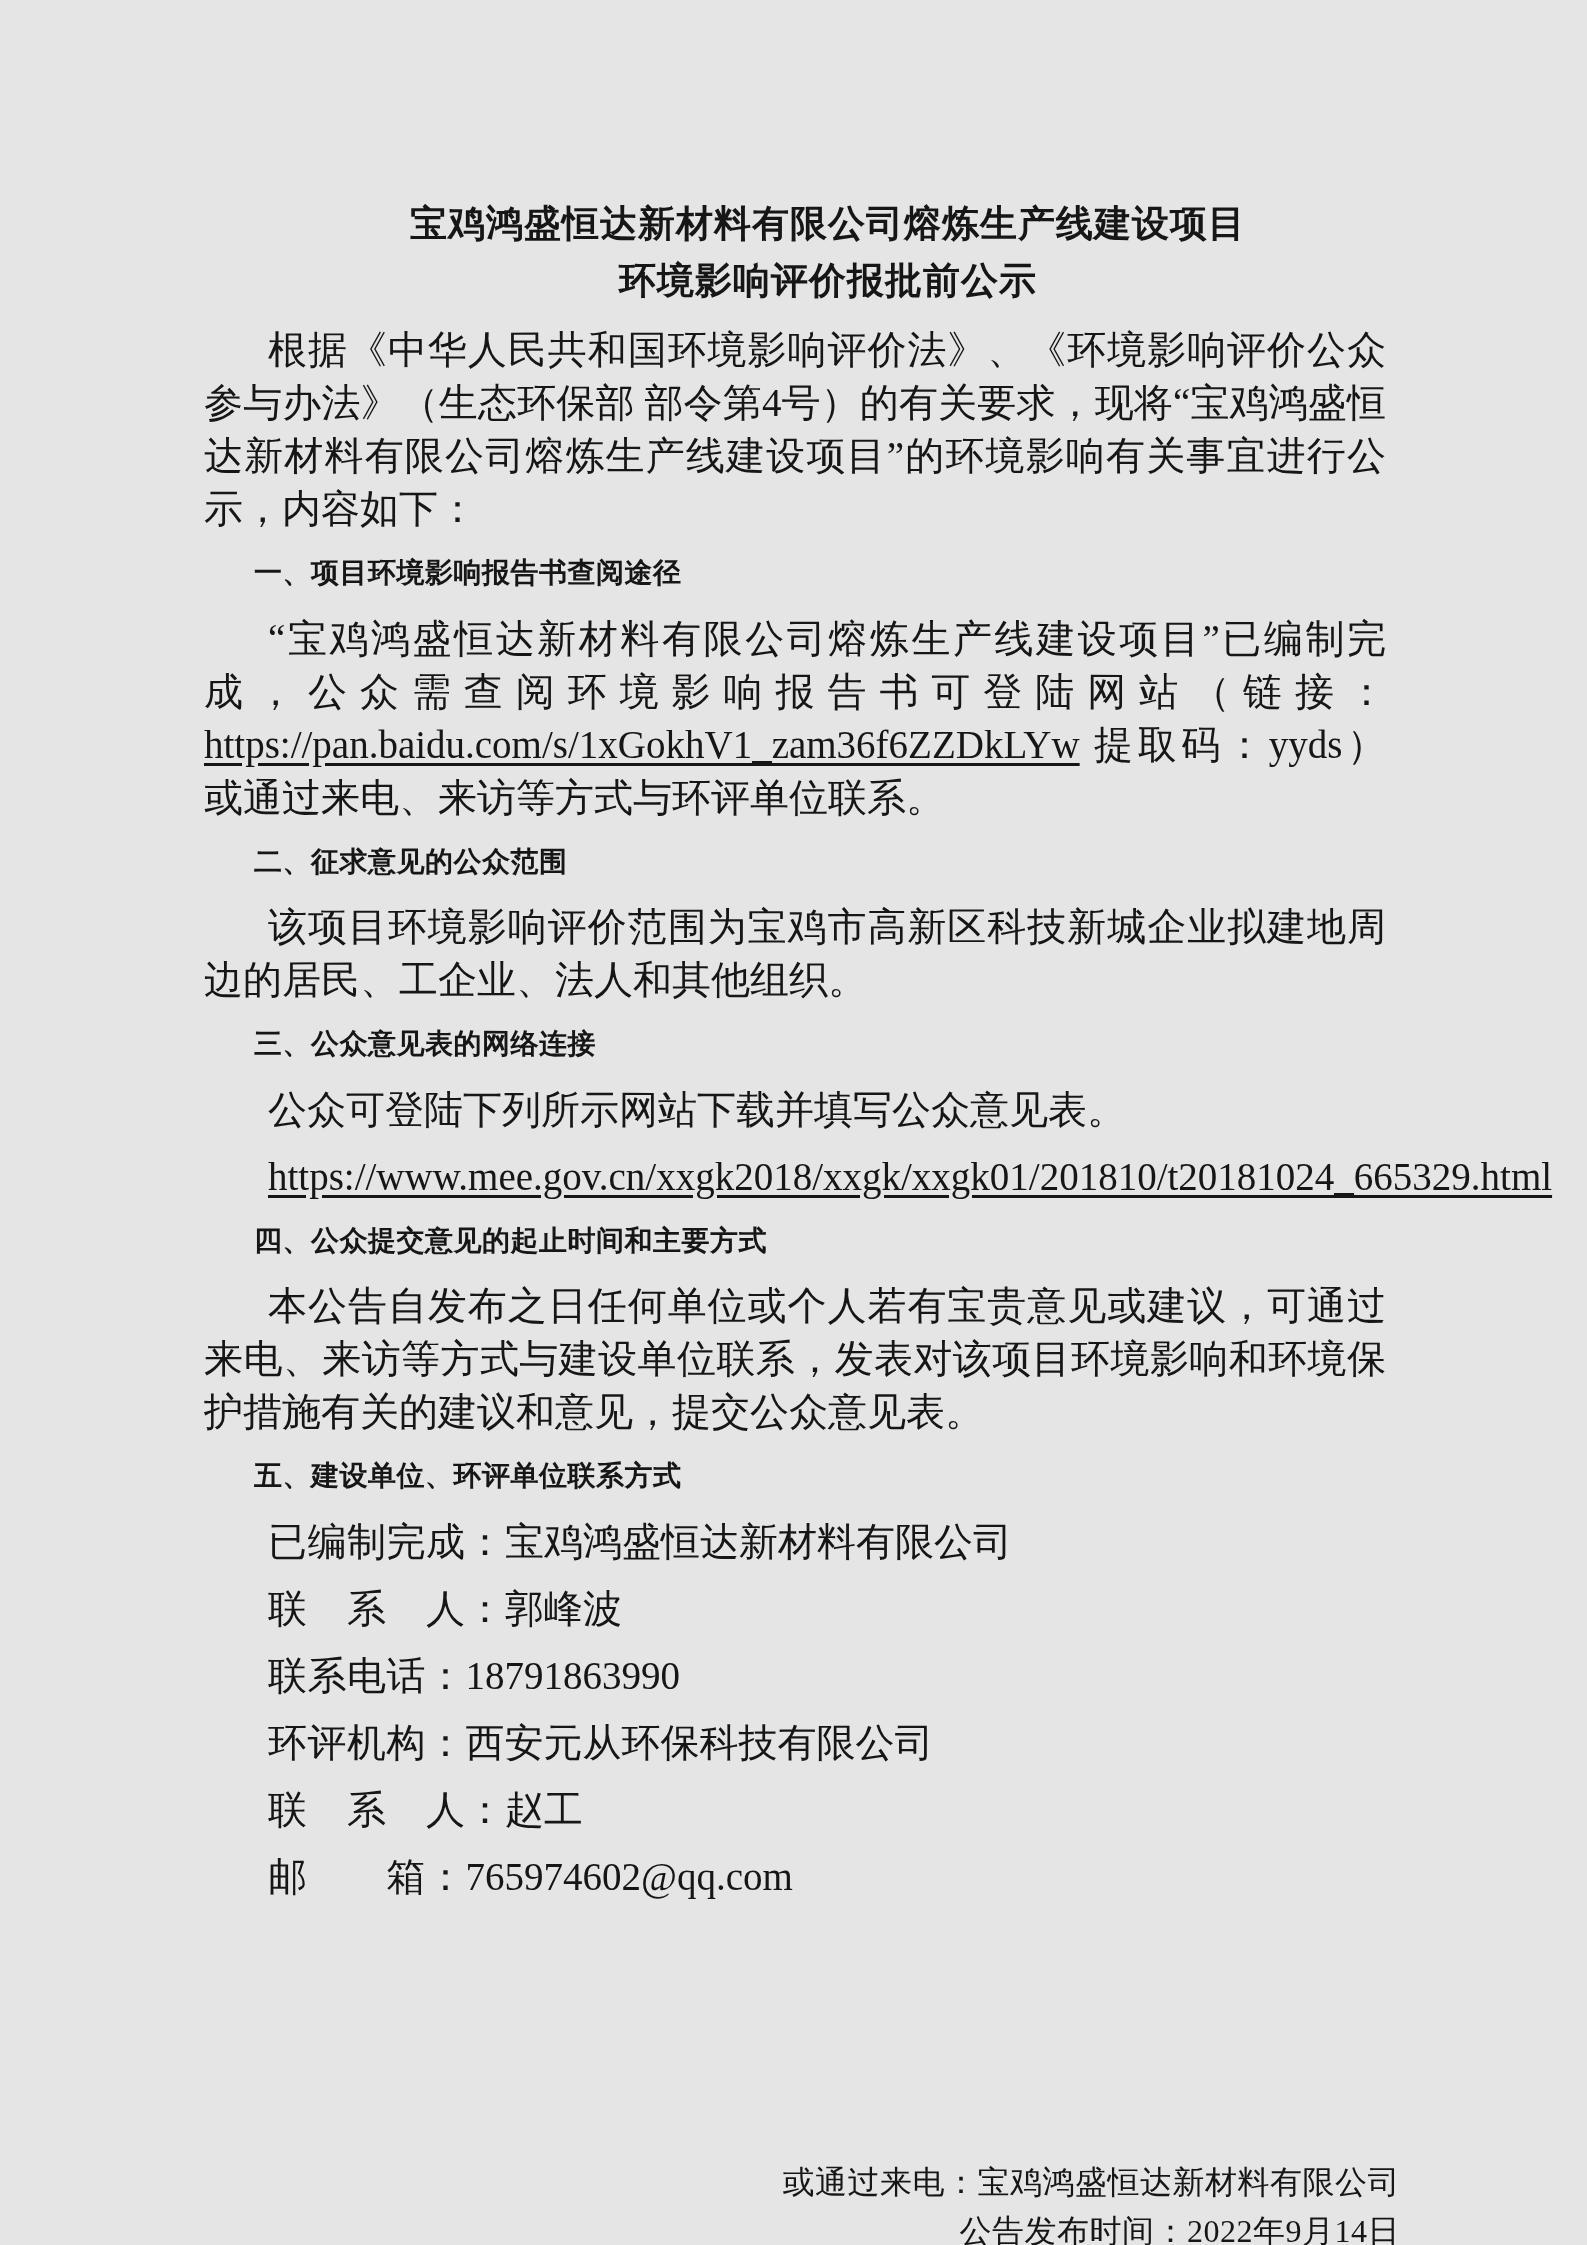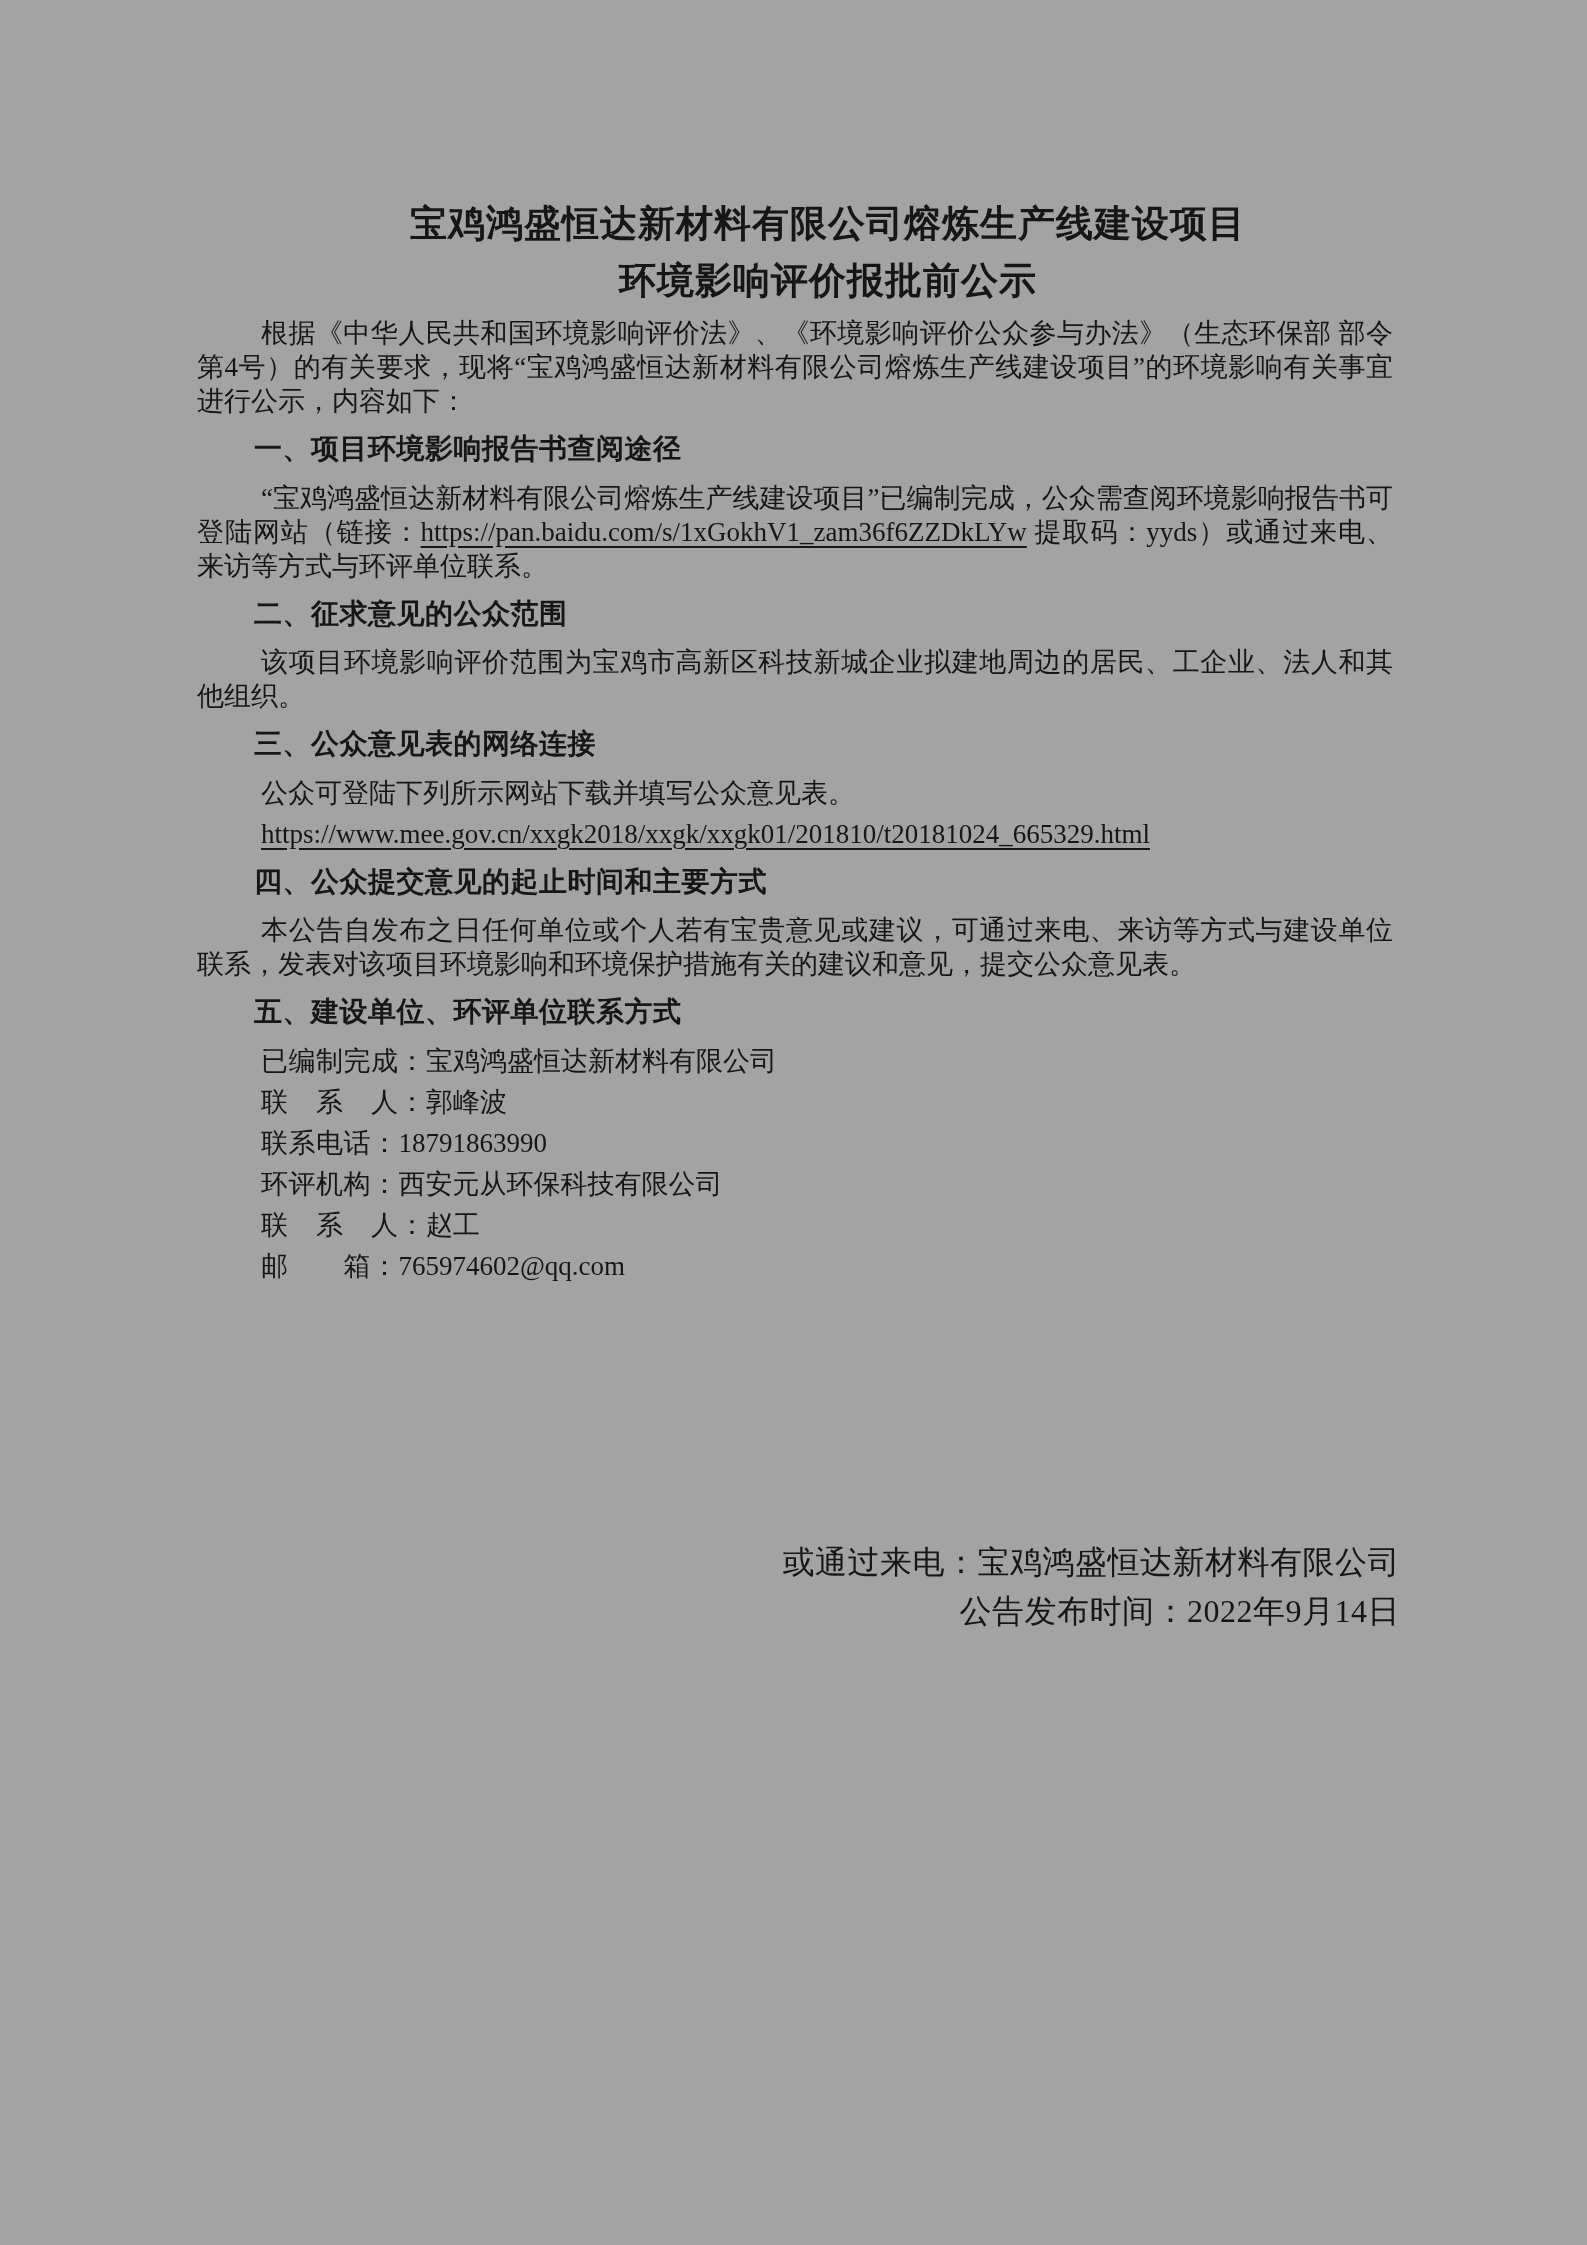--- a/index.html
+++ b/index.html
@@ -1,41 +1,41 @@
 <!DOCTYPE html>
 <html><head>
 <meta charset="utf-8">
 <style>
   html, body { margin: 0; padding: 0; background: #ffffff; }
   .page {
     position: relative;
     width: 1587px;
     height: 2245px;
-    background: #a3a3a3;
+    background: #e5e5e5;
     box-sizing: border-box;
     padding: 195px 187px 0 190px;
     font-family: "Liberation Serif", "DejaVu Serif", serif;
     color: #161616;
     overflow: hidden;
   }
   .title-line {
     font-size: 37px;
     font-weight: bold;
     text-align: center;
     line-height: 57px;
     padding-left: 66px; 
     margin: 0;
     letter-spacing: 1px;
   }
   p.body-par {
-    font-size: 27px;
-    line-height: 34px;
+    font-size: 39px;
+    line-height: 53px;
     text-align: justify;
     text-indent: 64px;
-    margin: 7px;
+    margin: 14px;
   }
   p.heading-par {
     font-size: 28px;
     line-height: 48.6px;
     text-indent: 64px;
     font-weight: bold;
     margin: 0;
     letter-spacing: 0.5px;
   }
   a.doc-link {

